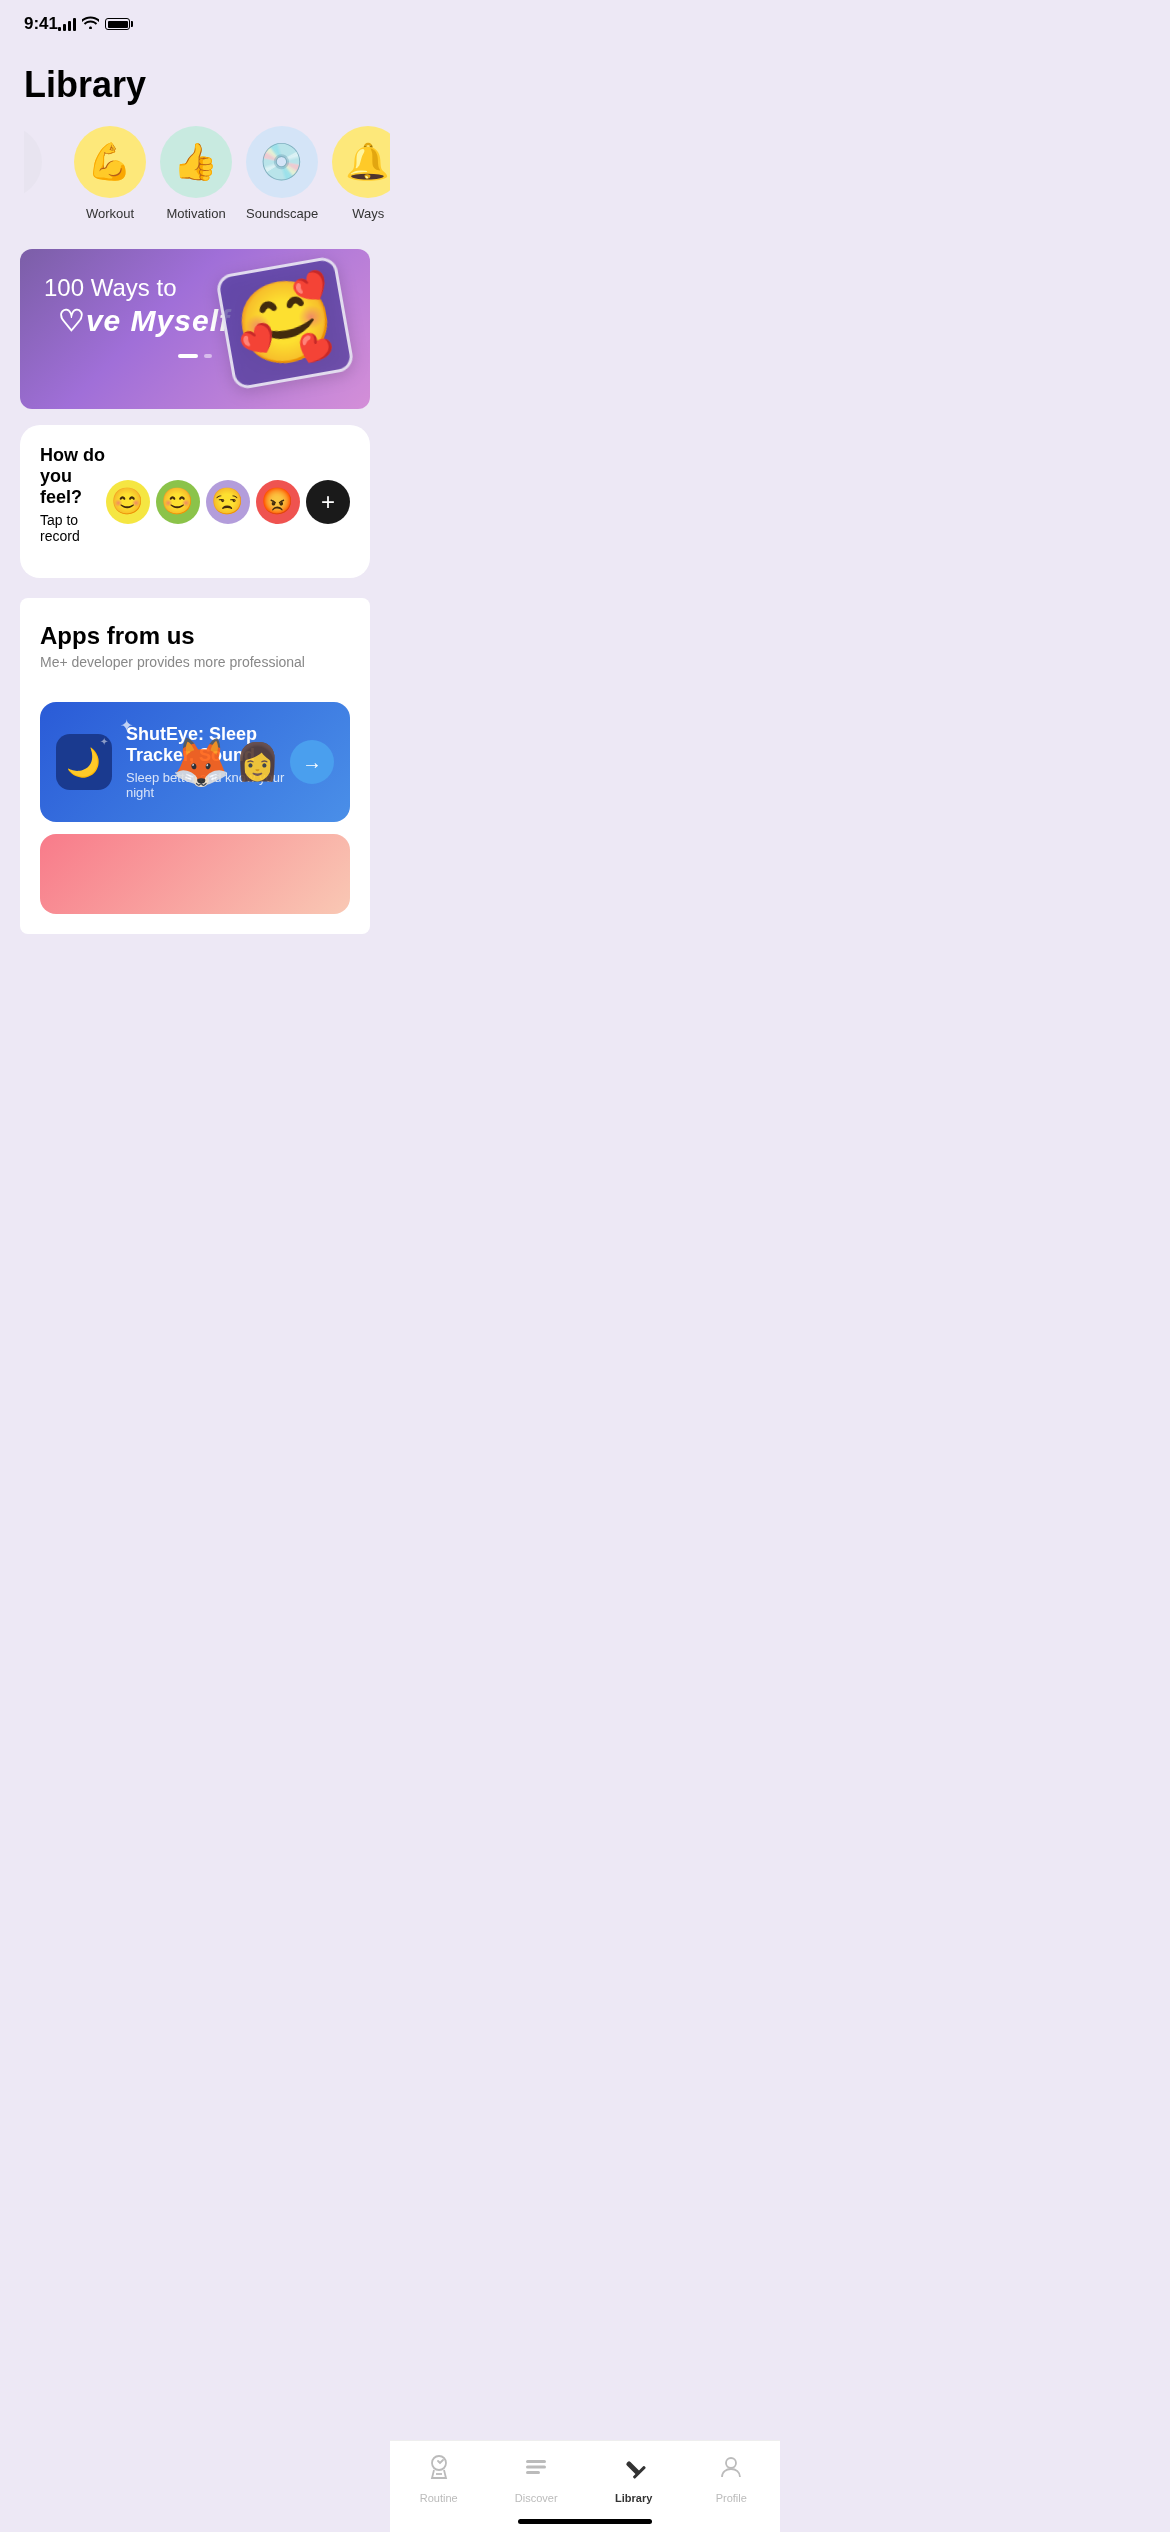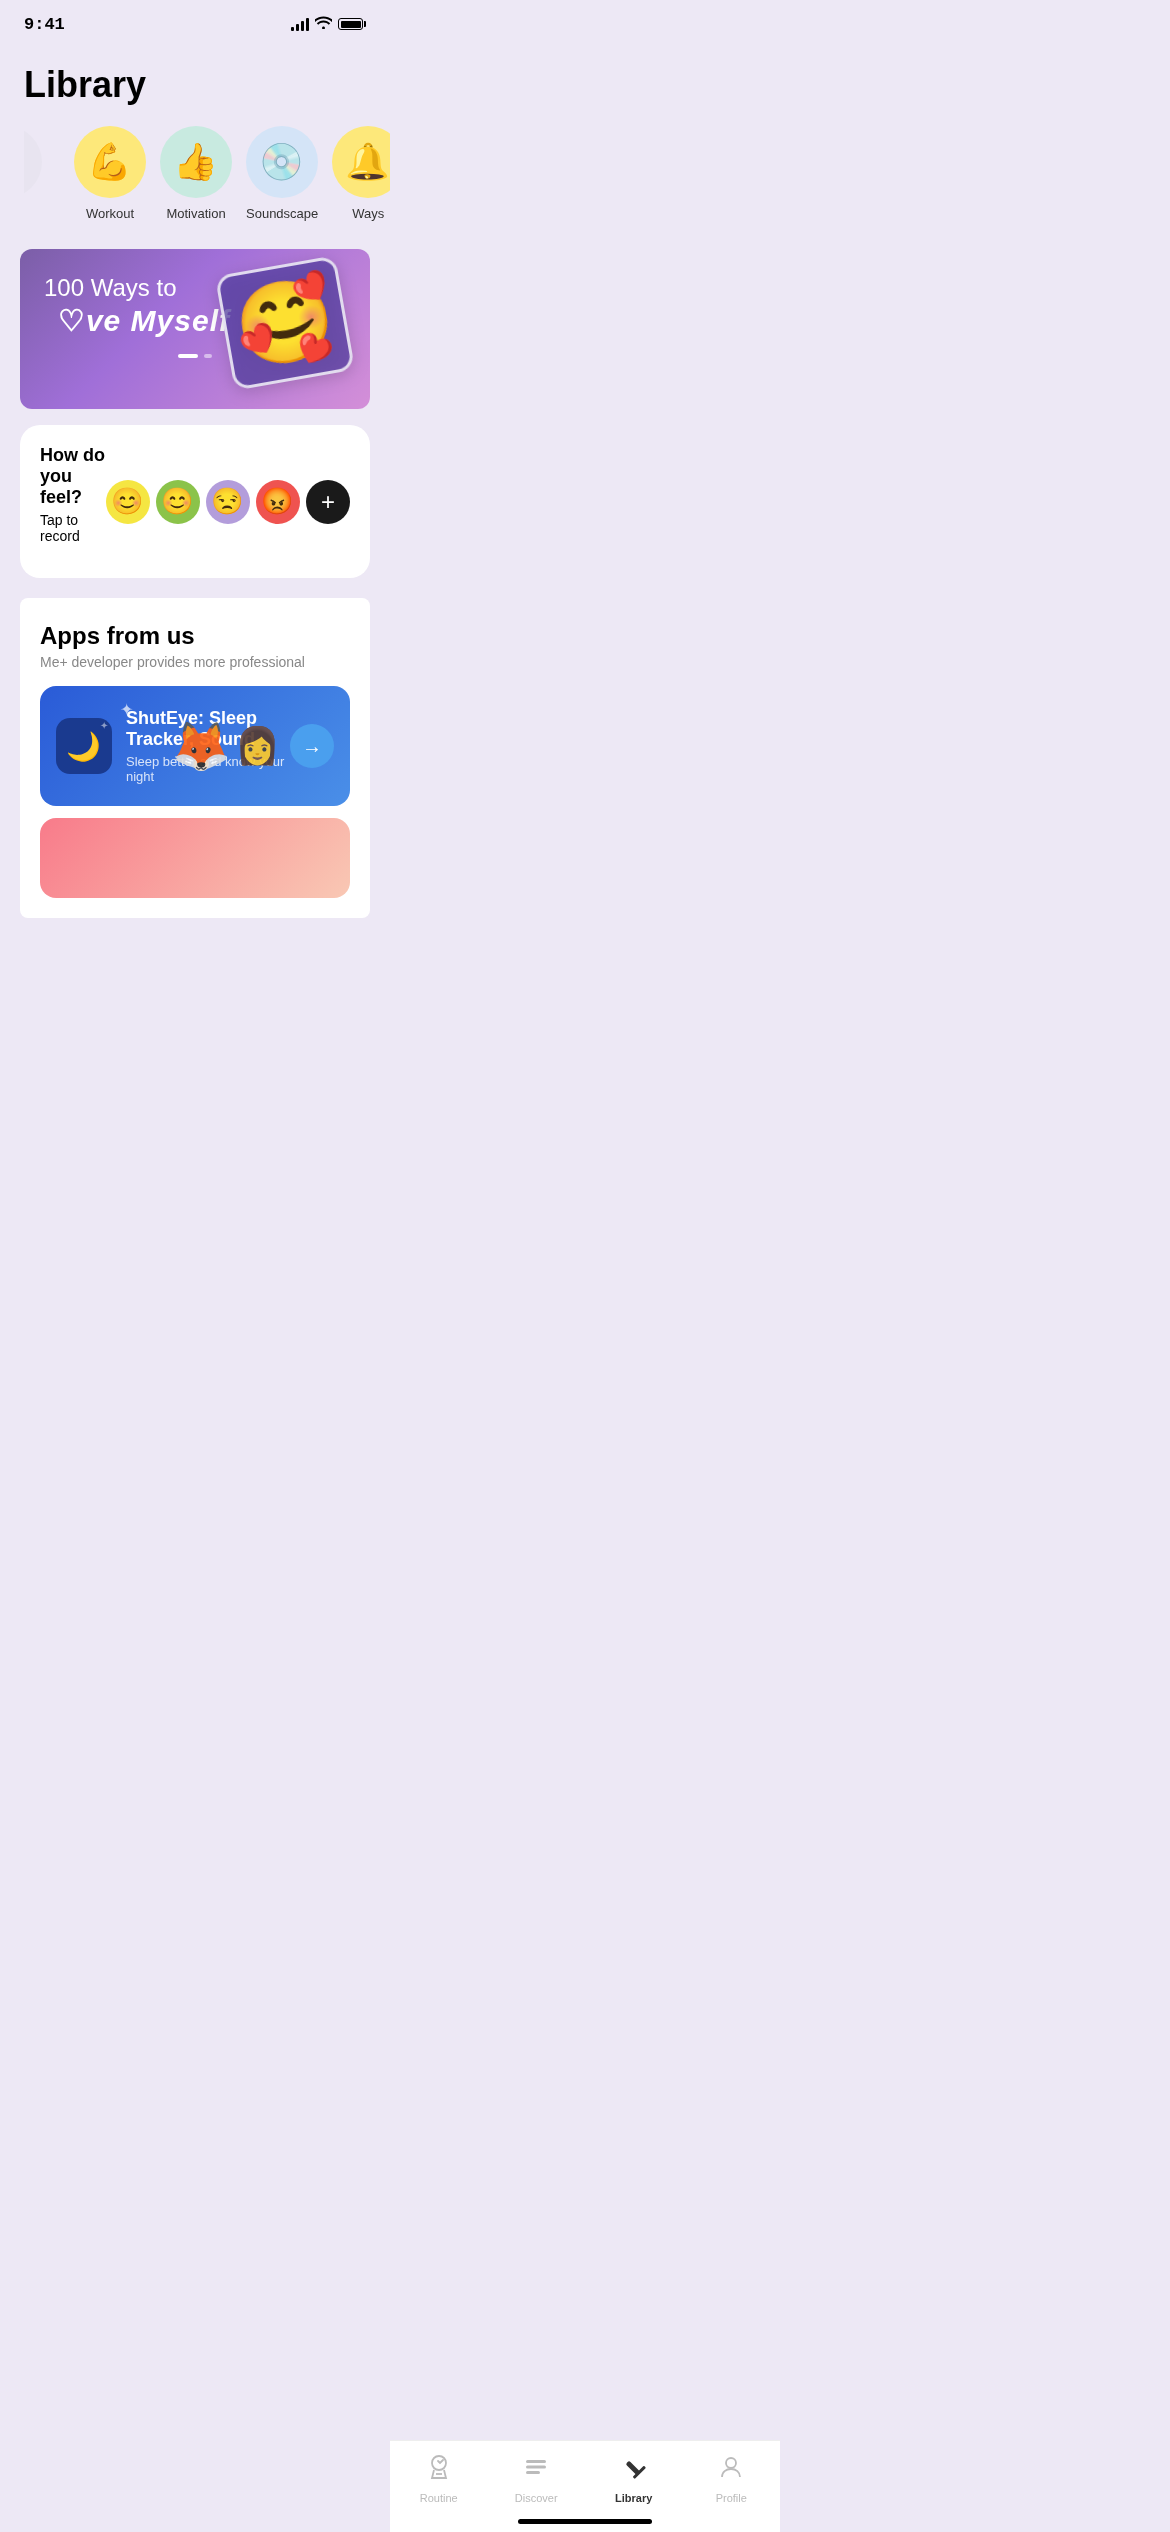--- a/index.html
+++ b/index.html
@@ -10,25 +10,24 @@
       min-height: 844px;
       background: #ede8f5;
       font-family: -apple-system, BlinkMacSystemFont, 'Helvetica Neue', sans-serif;
       overflow-x: hidden;
       position: relative;
     }
 
     
     .status-bar {
       display: flex;
-      justify-content: space-between;
+      justify-content: flex-start;
       align-items: center;
       padding: 4px 24px 4px;
       height: 48px;
-      font-family: Liberation Mono, monospace;
     }
 
     .status-time {
       font-size: 17px;
       font-weight: 600;
       color: #000;
     }
 
     .status-icons {
       display: flex;
@@ -259,21 +258,21 @@
     .apps-title {
       font-size: 24px;
       font-weight: 700;
       color: #000;
       margin-bottom: 4px;
     }
 
     .apps-subtitle {
       font-size: 14px;
       color: #888;
-      margin-bottom: 16px;
+      margin-bottom: 32px;
     }
 
     .app-banner {
       border-radius: 16px;
       background: linear-gradient(135deg, #2a5bd7 0%, #4a8fe8 100%);
       padding: 20px 16px;
       position: relative;
       overflow: hidden;
       min-height: 120px;
       display: flex;

